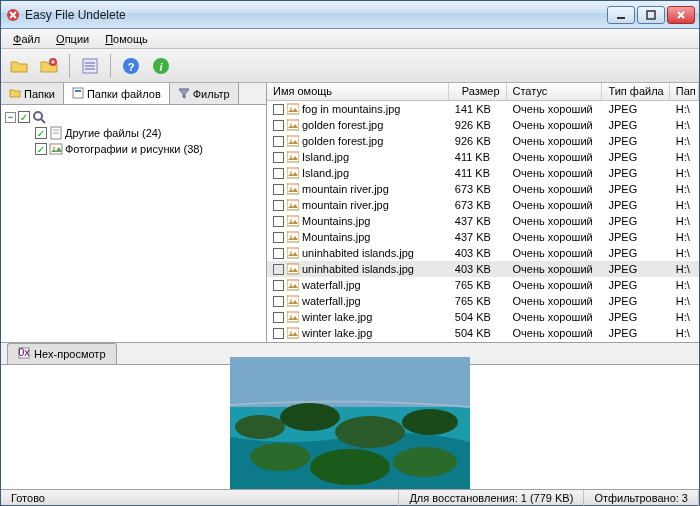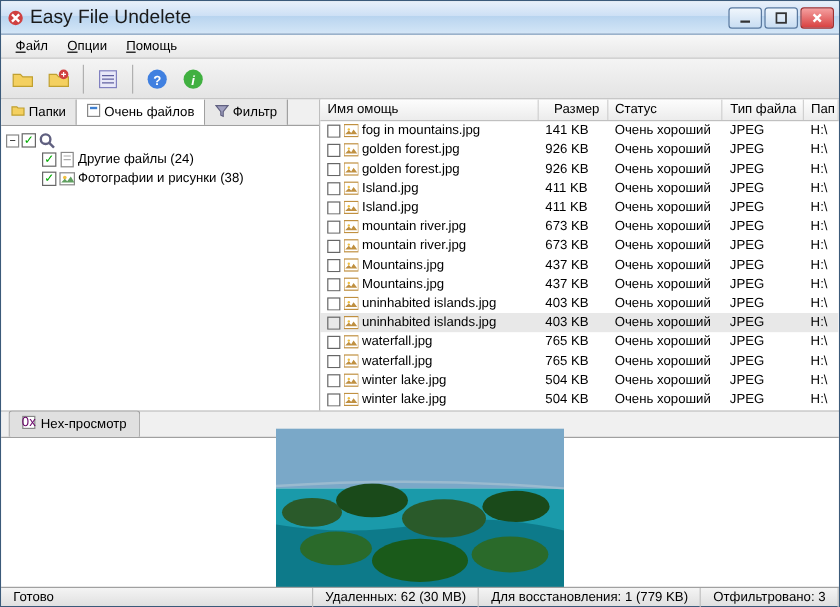--- a/index.html
+++ b/index.html
@@ -1,20 +1,20 @@
 <!DOCTYPE html>
 <html><head>
 <meta charset="utf-8">
 <style>
 * { margin: 0; padding: 0; box-sizing: border-box; font-family: Tahoma, sans-serif; font-size: 11px; }
 body { background: #d4e4f4; width: 700px; height: 506px; overflow: hidden; }
 .window { border: 1px solid #3b5a7a; background: #f0f0f0; width: 700px; height: 506px; display: flex; flex-direction: column; }
 .titlebar { height: 28px; background: linear-gradient(#e8f0fa, #cde0f5 45%, #b8d4ef 46%, #d4e6f7); display: flex; align-items: center; padding: 0 4px; border-bottom: 1px solid #6a8db5; }
 .titlebar-icon { width: 16px; height: 16px; margin-right: 4px; }
-.titlebar-text { flex: 1; color: #1a1a1a; font-size: 16px; }
+.titlebar-text { flex: 1; color: #1a1a1a; font-size: 12px; }
 .winbtns { display: flex; gap: 2px; }
 .winbtn { width: 28px; height: 18px; border: 1px solid #5a7aa0; border-radius: 3px; background: linear-gradient(#f0f6fc,#c8ddf2); display: flex; align-items: center; justify-content: center; cursor: pointer; }
 .winbtn.close { background: linear-gradient(#f5a0a0,#d84040); border-color: #a03030; }
 .winbtn svg { width: 10px; height: 10px; }
 .menubar { height: 20px; background: linear-gradient(#f8f8f8,#e8e8e8); display: flex; align-items: center; padding: 0 4px; border-bottom: 1px solid #c0c0c0; }
 .menuitem { padding: 2px 8px; cursor: pointer; }
 .menuitem u { text-decoration: underline; }
 .toolbar { height: 34px; background: linear-gradient(#f4f4f4,#e4e4e4); display: flex; align-items: center; padding: 0 6px; gap: 6px; border-bottom: 1px solid #b0b0b0; }
 .tbtn { width: 24px; height: 24px; display: flex; align-items: center; justify-content: center; cursor: pointer; border-radius: 3px; }
 .tsep { width: 1px; height: 24px; background: #b0b0b0; margin: 0 2px; }
@@ -130,21 +130,21 @@
               <span><svg width="12" height="12" viewBox="0 0 12 12">
                   <path d="M1 3h4l1 1h5v6H1z" fill="#f4d060" stroke="#c0a030"></path>
                 </svg></span>
               <span>Папки</span>
             </div>
             <div class="tab active">
               <span><svg width="12" height="12" viewBox="0 0 12 12">
                   <rect x="1" y="1" width="10" height="10" fill="#fff" stroke="#888"></rect>
                   <rect x="3" y="3" width="6" height="2" fill="#4080d0"></rect>
                 </svg></span>
-              <span>Очень файлов</span>
+              <span>Папки файлов</span>
             </div>
             <div class="tab">
               <span><svg width="12" height="12" viewBox="0 0 12 12">
                   <path d="M1 2h10L7 7v4L5 10V7z" fill="#a0a0c0" stroke="#606080"></path>
                 </svg></span>
               <span>Фильтр</span>
             </div>
           </div>
         <div class="tree">
           <div class="tree-node">
@@ -439,17 +439,16 @@
         <ellipse cx="50" cy="100" rx="30" ry="14" fill="#2a6a2a"></ellipse>
         <ellipse cx="120" cy="110" rx="40" ry="18" fill="#1a5a1a"></ellipse>
         <ellipse cx="195" cy="105" rx="32" ry="15" fill="#2a6a2a"></ellipse>
         <path d="M0 48 Q120 40 240 50" stroke="#9abacf" fill="none" stroke-width="2"></path>
       </svg>
     </div>
   </div>
 
   <div class="statusbar">
     <div class="status-cell">Готово</div>
-    <div class="status-cell">Удаленных: 62 (30 MB)</div>
     <div class="status-cell">Для восстановления: 1 (779 KB)</div>
     <div class="status-cell">Отфильтровано: 3</div>
   </div>
 </div>
 
 </body></html>

